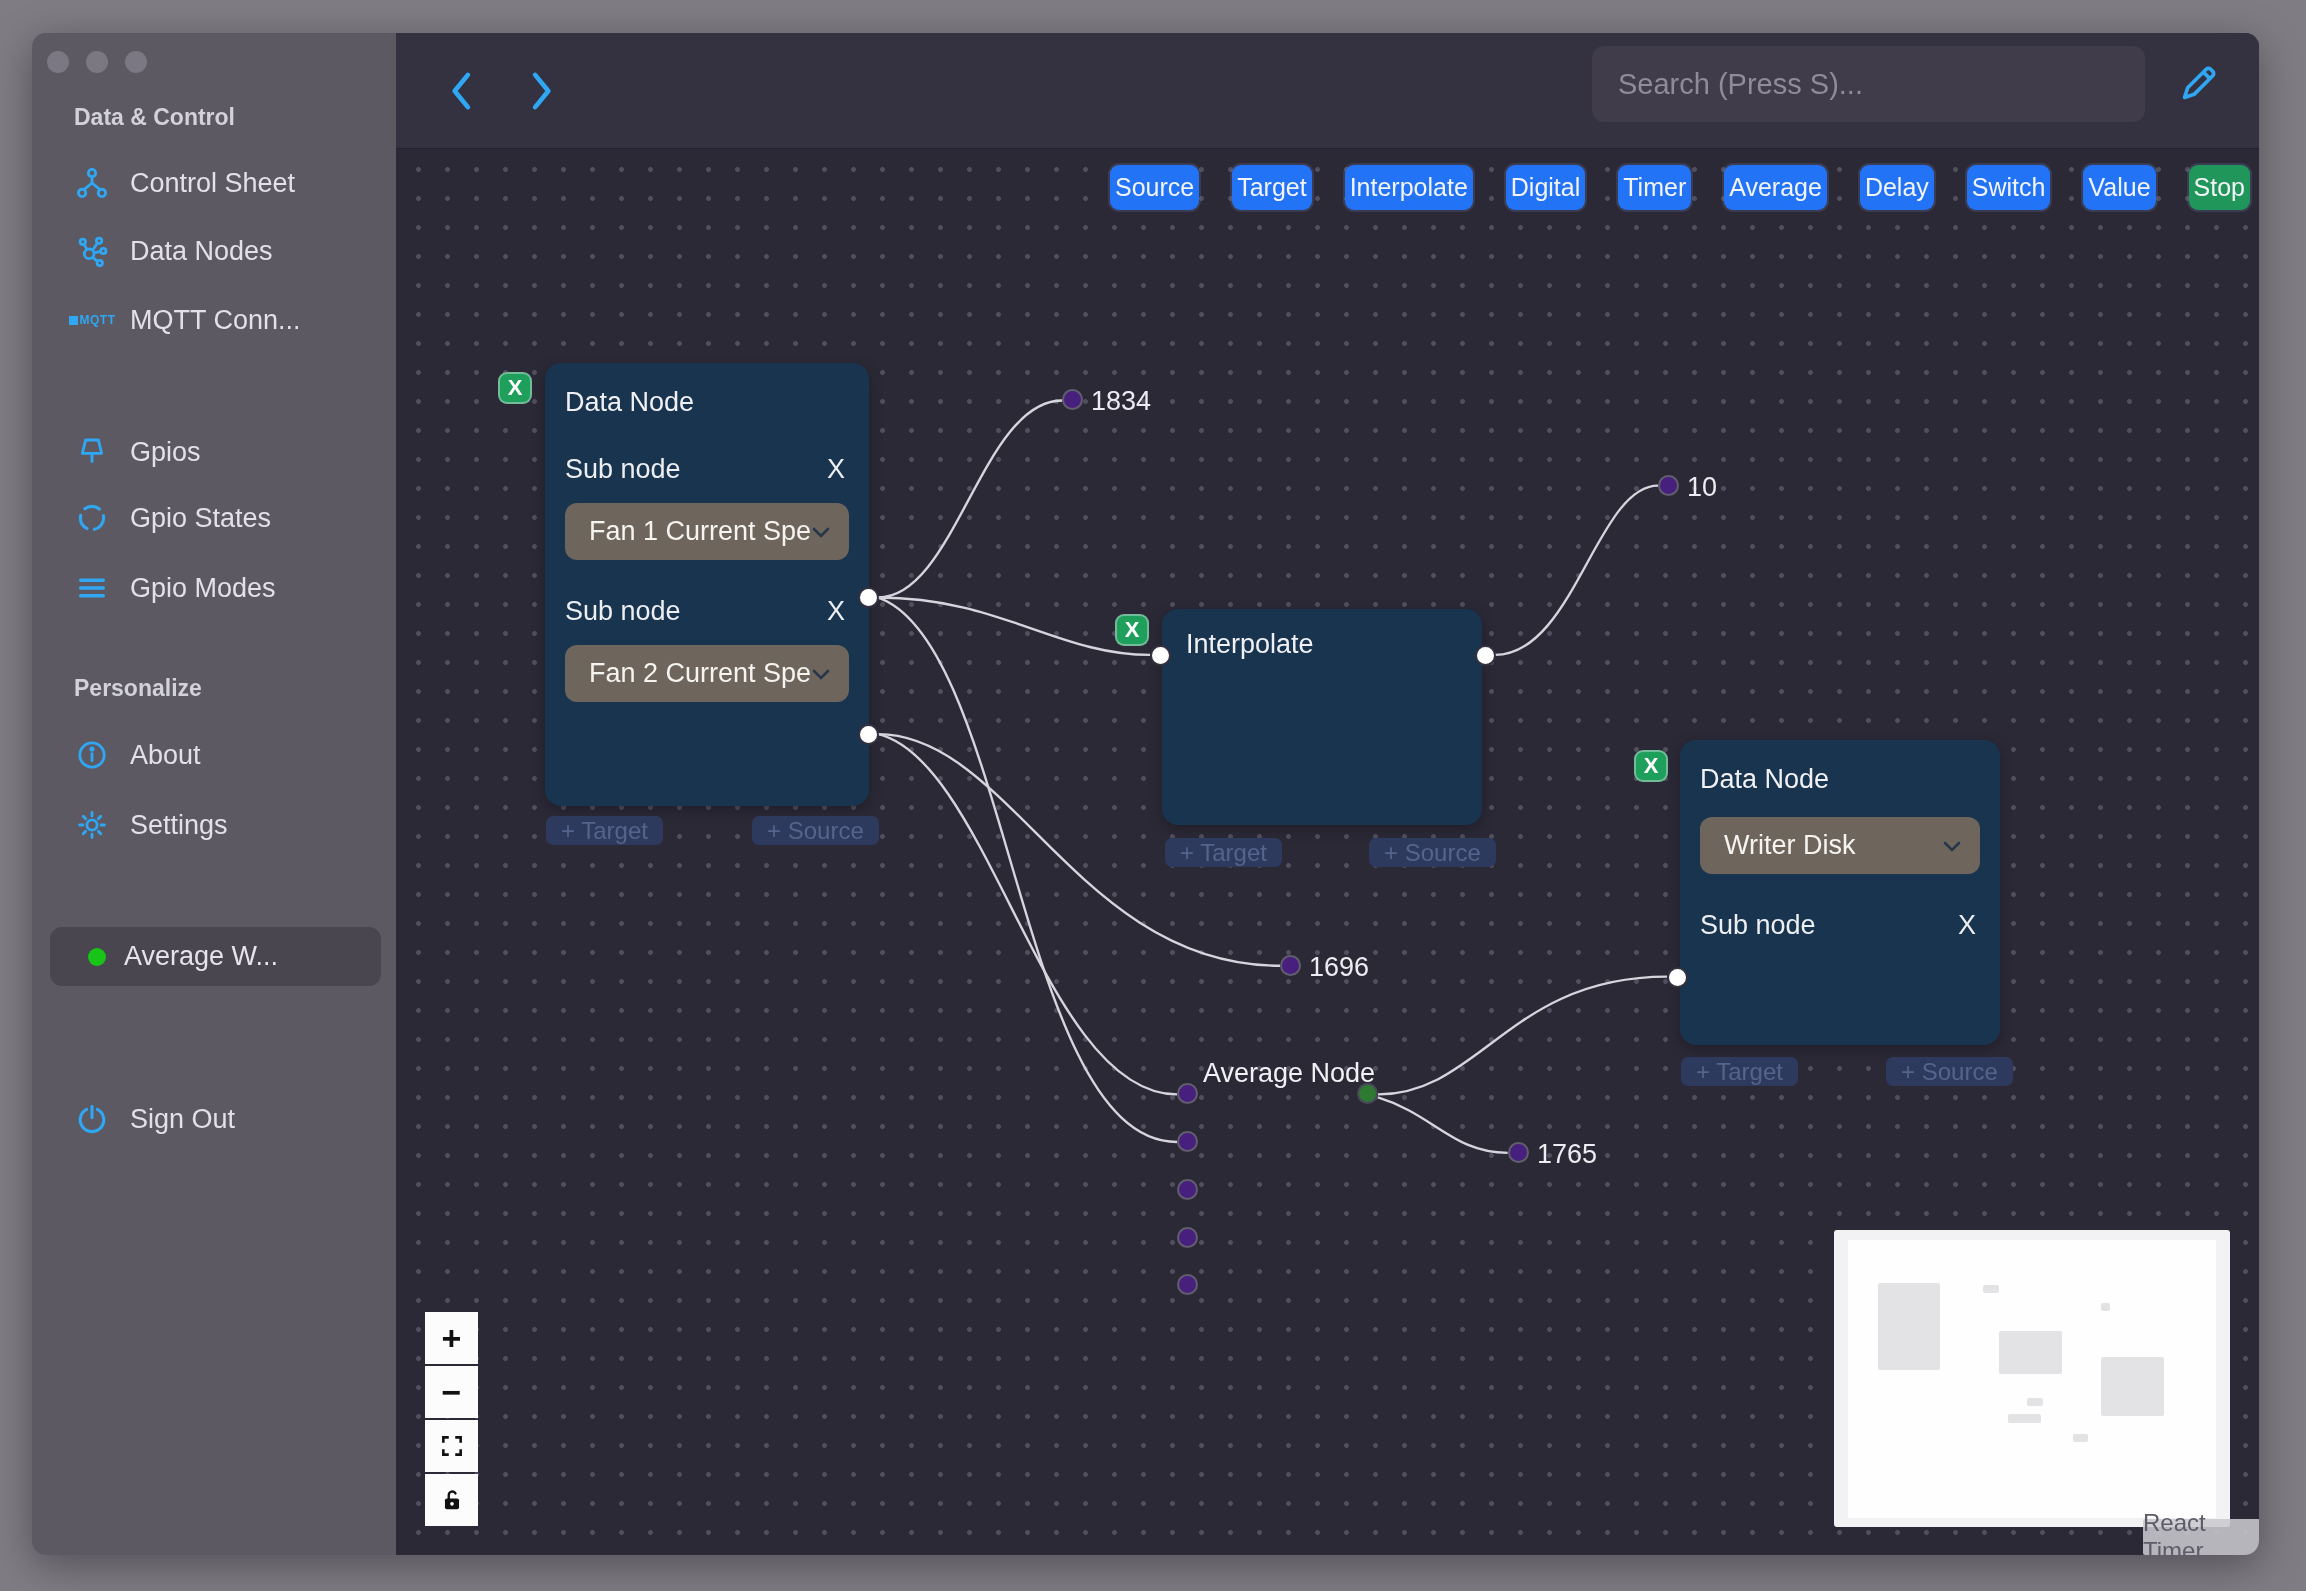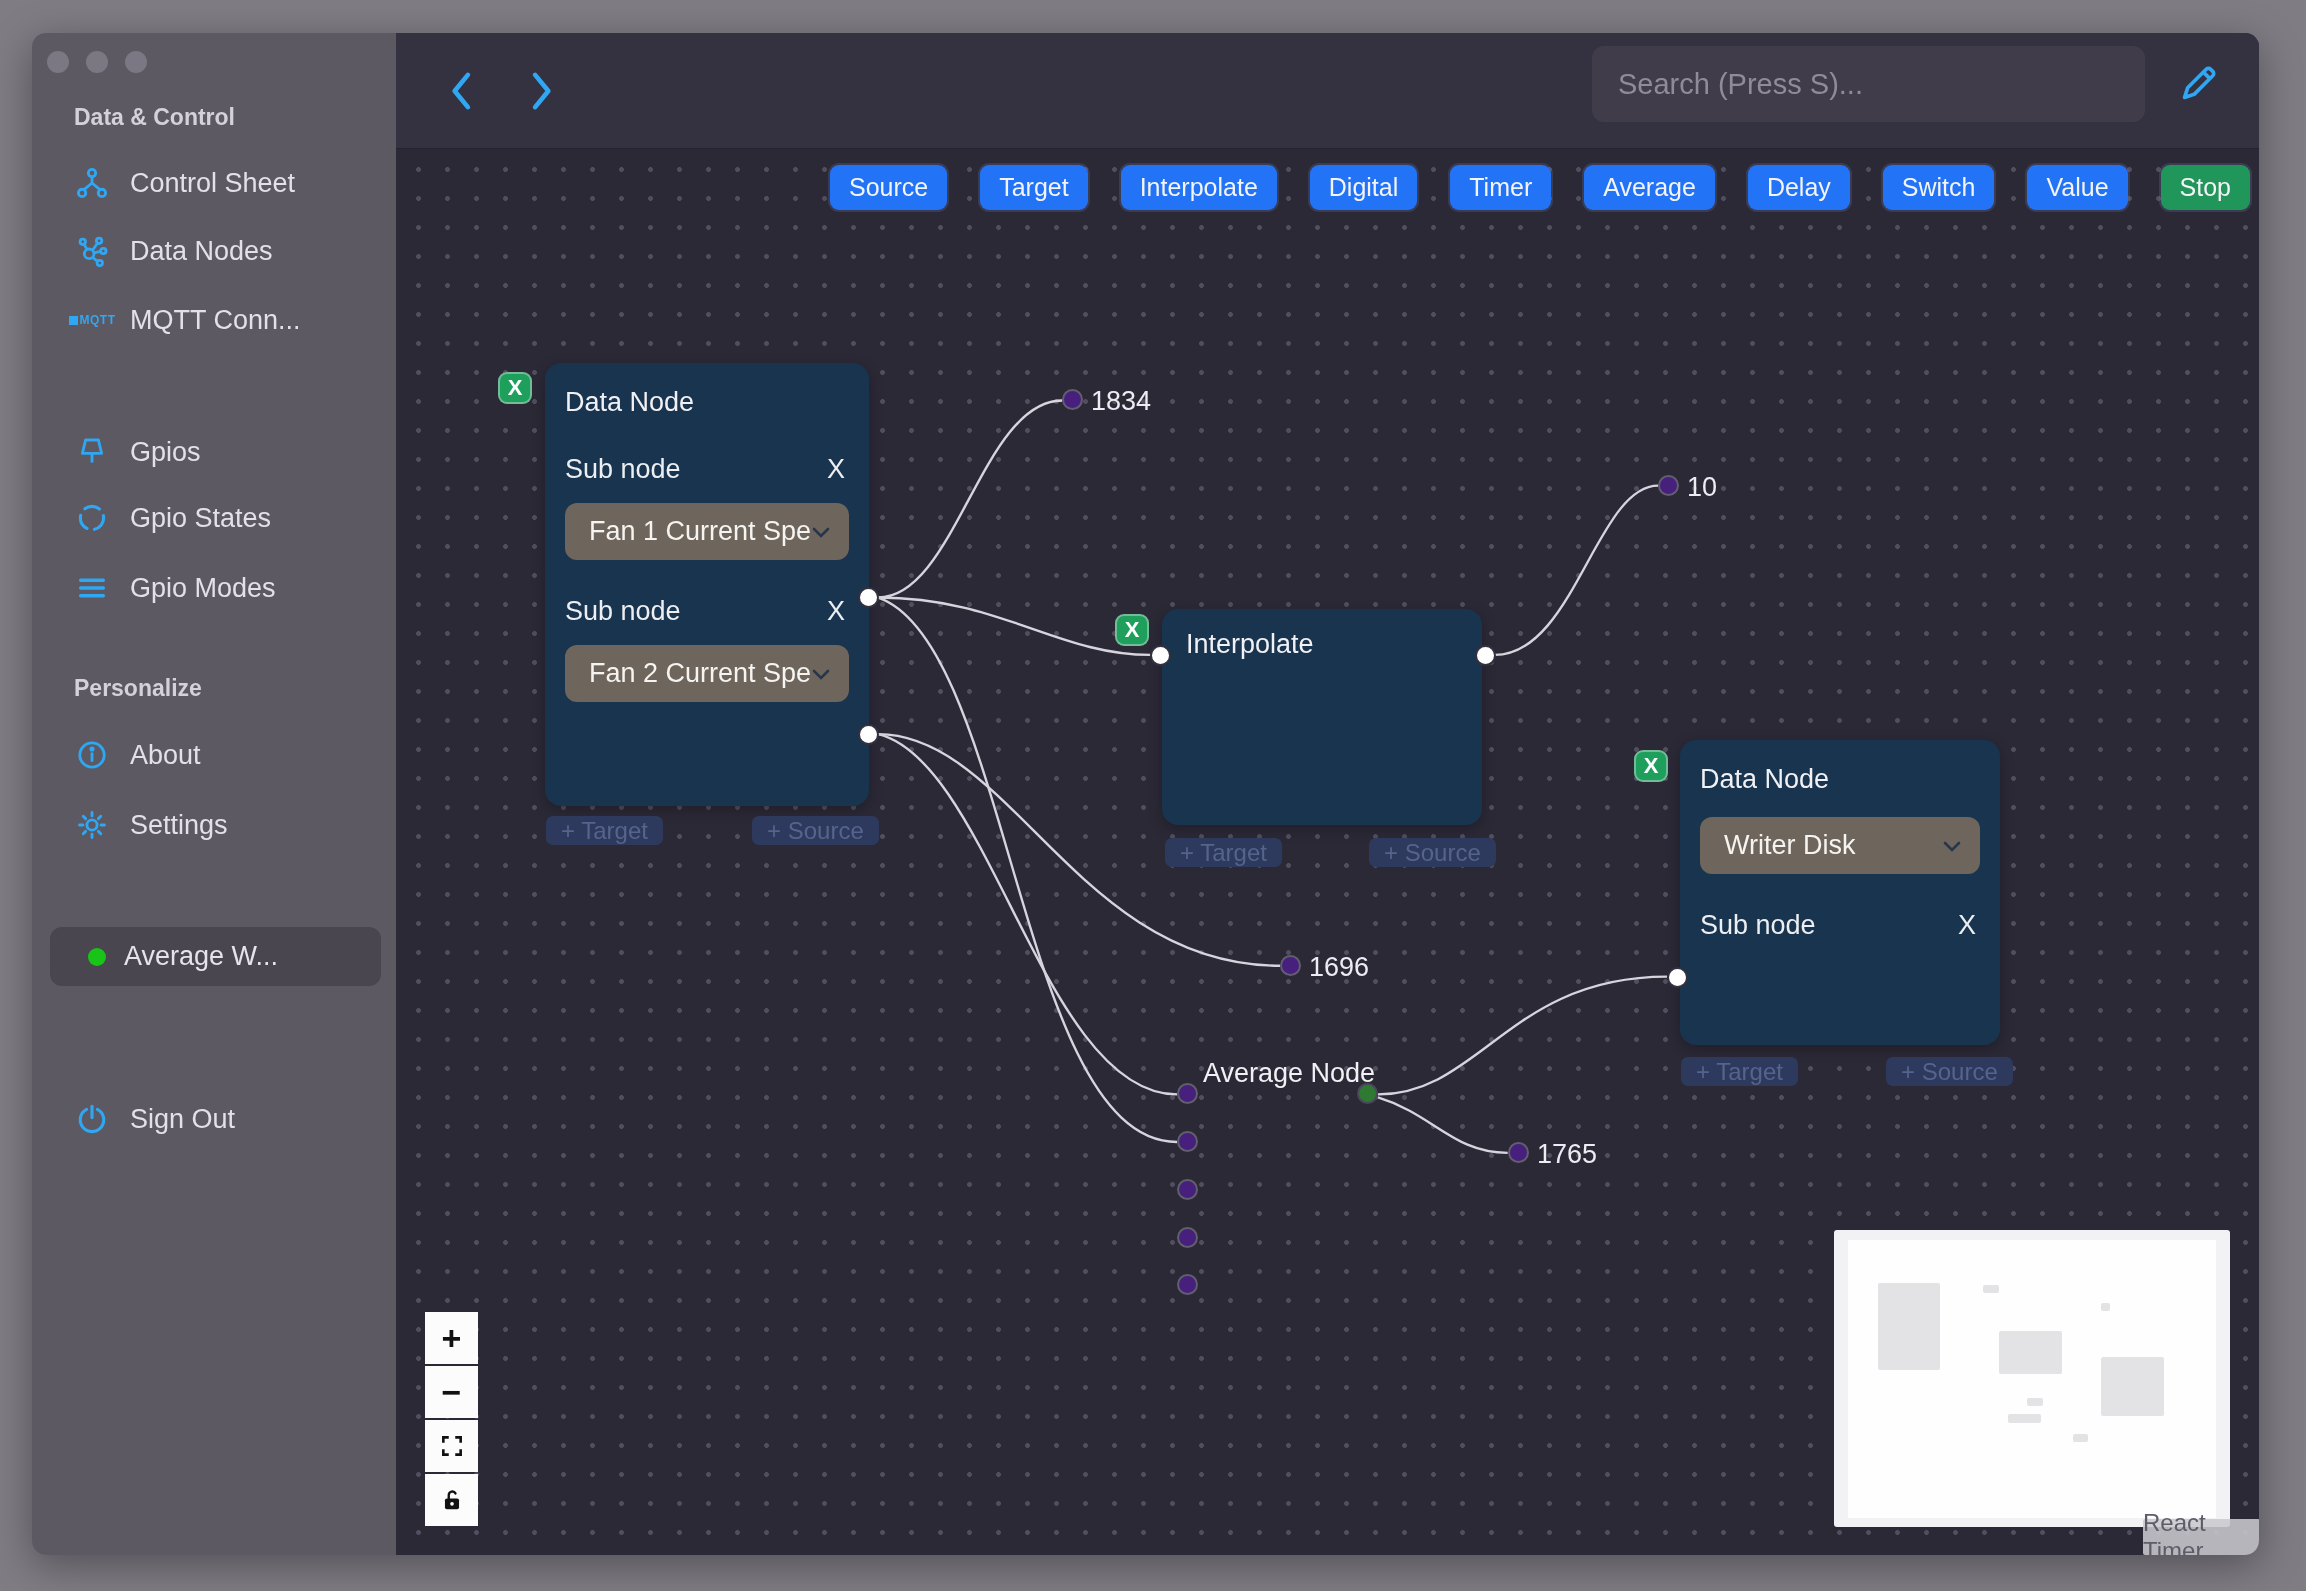--- a/index.html
+++ b/index.html
@@ -60,21 +60,21 @@
     font-family:"Liberation Sans", sans-serif;
   }
   .searchbox::placeholder { color:#8f8c99; }
   .pencil { position:absolute; left:1776px; top:20px; width:51px; height:61px; display:flex; align-items:center; justify-content:center; cursor:pointer; }
   
   .toolbar {
     position:absolute; top:132px; right:9px; display:flex; gap:33px; z-index:6;
   }
   .tb-btn {
     height:45px; background:#2273f5; color:#f2f4f8; font-size:25px;
-    border:none; border-radius:9px; padding:0 19px; cursor:pointer;
+    border:none; border-radius:9px; padding:0 5px; cursor:pointer;
     font-family:"Liberation Sans", sans-serif; display:flex; align-items:center;
     box-shadow:0 0 0 2px rgba(120,150,210,.18);
   }
   .tb-btn.stop { background:#21965a; }
   
   .edges { position:absolute; inset:0; z-index:2; pointer-events:none; }
   .edges path { stroke:#d6d4dc; stroke-width:2.4; fill:none; }
   .node {
     position:absolute; background:#18344f; border-radius:16px; z-index:3;
     box-shadow:0 4px 14px rgba(0,0,0,.28);

